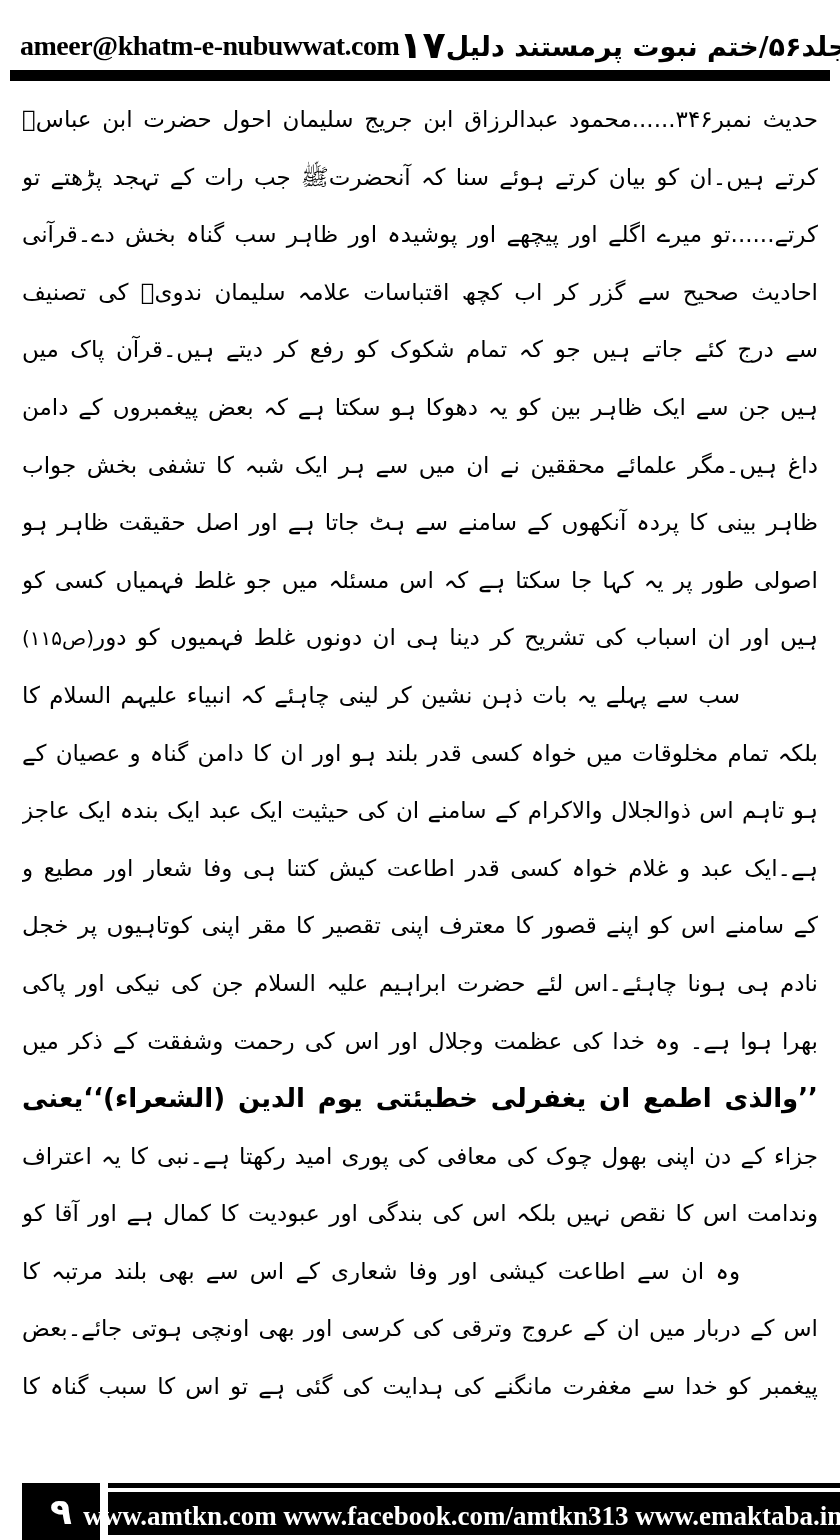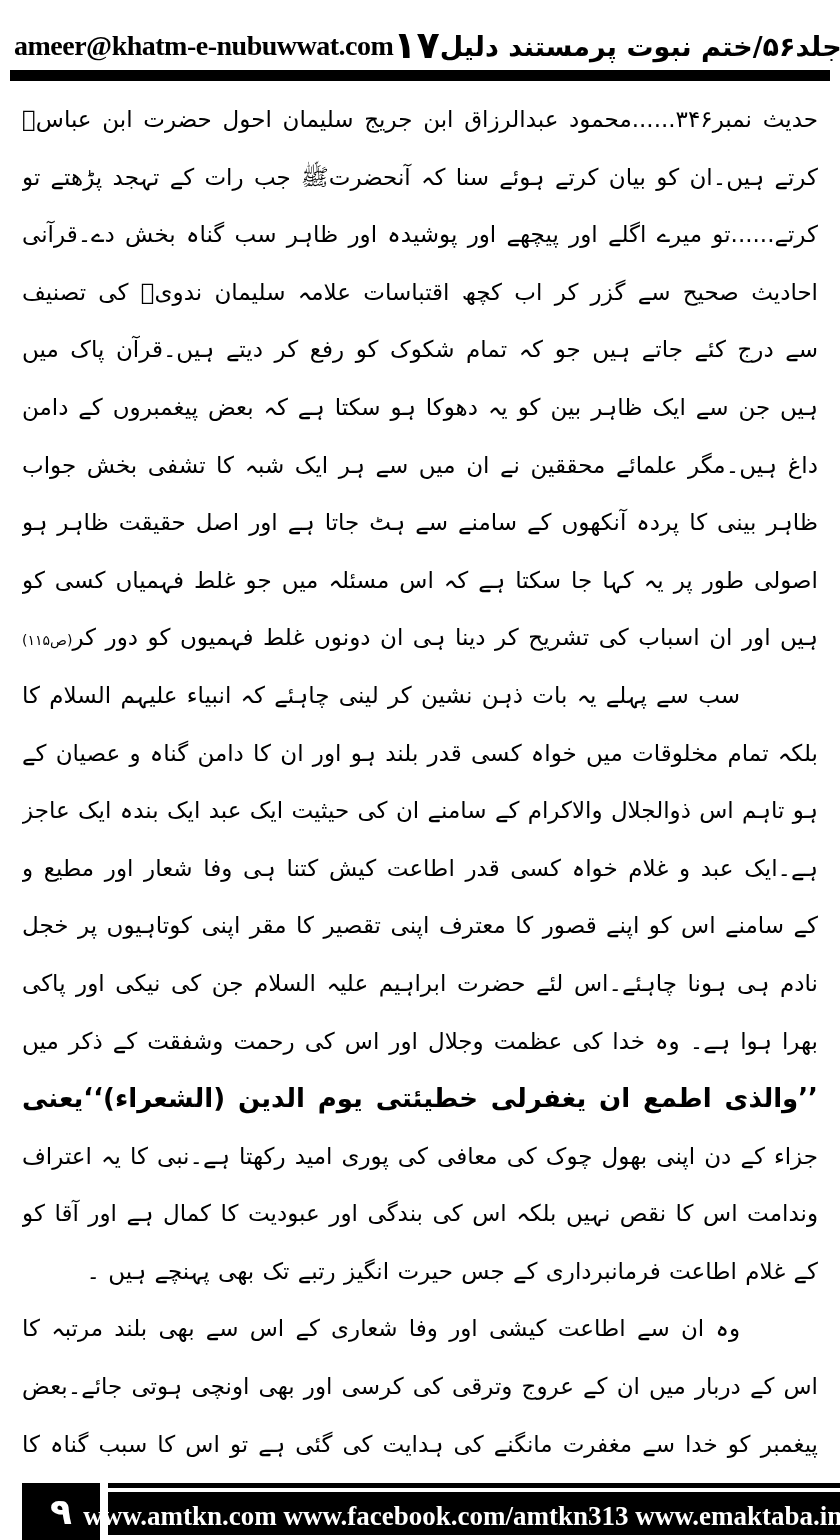--- a/index.html
+++ b/index.html
@@ -4,21 +4,21 @@
 <style>
   html,body{margin:0;padding:0;background:#e8e8e8;}
   .page{
     width:840px;height:1540px;background:#ffffff;position:relative;
     margin:0 auto;overflow:hidden;
     font-family:"DejaVu Sans",sans-serif;color:#000;
   }
   
   .header{
     display:flex;align-items:flex-end;justify-content:space-between;
-    padding:14px 14px 0 14px;height:48px;
+    padding:14px 14px 0 20px;height:48px;
   }
   .header-email{
     font-family:"Liberation Serif",serif;font-weight:bold;
     font-size:28px;letter-spacing:-0.5px;white-space:nowrap;
   }
   .header-pagenum{
     font-family:"DejaVu Sans",sans-serif;font-weight:bold;
     font-size:38px;line-height:1;transform:translateY(2px);margin-top:23px;
   }
   .header-title{
@@ -35,21 +35,21 @@
     word-spacing:1px;
   }
   .line.indent{padding-right:78px;}
   .line.end{text-align-last:right;}
   .line.quote{font-weight:bold;font-size:26px;}
   .line.with-ref{
     display:flex;flex-direction:row;justify-content:space-between;
     align-items:baseline;
   }
   .line.with-ref .line-text{flex:0 1 auto;}
-  .line.with-ref .page-ref{flex:0 0 auto;font-size:14px;}
+  .line.with-ref .page-ref{flex:0 0 auto;font-size:20px;}
   
   .footer{position:absolute;left:0;right:0;bottom:0;height:57px;background:#fff;}
   .footer-pagebox{
     position:absolute;left:22px;bottom:0;width:78px;height:57px;background:#000;
     color:#fff;display:flex;align-items:center;justify-content:center;
     font-size:36px;font-weight:bold;font-family:"DejaVu Sans",sans-serif;
   }
   .footer-stripes{position:absolute;left:108px;right:0;bottom:0;height:57px;}
   .stripe-black-1{height:5px;background:#000;}
   .stripe-white{height:4px;background:#fff;}
@@ -91,21 +91,20 @@
       <div class="line indent">سب سے پہلے یہ بات ذہن نشین کر لینی چاہئے کہ انبیاء علیہم السلام کا پایہ بندوں میں</div>
       <div class="line">بلکہ تمام مخلوقات میں خواہ کسی قدر بلند ہو اور ان کا دامن گناہ و عصیان کے گرد و غبار سے کتنا ہی پاک</div>
       <div class="line">ہو تاہم اس ذوالجلال والاکرام کے سامنے ان کی حیثیت ایک عبد ایک بندہ ایک عاجز مخلوق ہی کی</div>
       <div class="line">ہے۔ایک عبد و غلام خواہ کسی قدر اطاعت کیش کتنا ہی وفا شعار اور مطیع و فرمانبردار ہو تاہم اپنے آقا</div>
       <div class="line">کے سامنے اس کو اپنے قصور کا معترف اپنی تقصیر کا مقر اپنی کوتاہیوں پر خجل اور اپنی فروگزاشتوں پر</div>
       <div class="line">نادم ہی ہونا چاہئے۔اس لئے حضرت ابراہیم علیہ السلام جن کی نیکی اور پاکی کی شہادت سے قرآن</div>
       <div class="line">بھرا ہوا ہے۔ وہ خدا کی عظمت وجلال اور اس کی رحمت وشفقت کے ذکر میں فرماتے ہیں:</div>
       <div class="line quote">’’والذی اطمع ان یغفرلی خطیئتی یوم الدین (الشعراء)‘‘یعنی اور وہ خدا جس سے</div>
       <div class="line">جزاء کے دن اپنی بھول چوک کی معافی کی پوری امید رکھتا ہے۔نبی کا یہ اعتراف واقرار اور خجالت</div>
       <div class="line">وندامت اس کا نقص نہیں بلکہ اس کی بندگی اور عبودیت کا کمال ہے اور آقا کو حق پہنچتا ہے کہ اس</div>
-      <div class="line end">کے غلام اطاعت فرمانبرداری کے جس حیرت انگیز رتبے تک بھی پہنچے ہیں ۔</div>
       <div class="line indent">وہ ان سے اطاعت کیشی اور وفا شعاری کے اس سے بھی بلند مرتبہ کا مطالبہ کرے کہ</div>
       <div class="line">اس کے دربار میں ان کے عروج وترقی کی کرسی اور بھی اونچی ہوتی جائے۔بعض آیتوں میں اگر کسی</div>
       <div class="line">پیغمبر کو خدا سے مغفرت مانگنے کی ہدایت کی گئی ہے تو اس کا سبب گناہ کا وجود نہیں بلکہ ہر قدم پر گزشتہ</div>
     </div>
 
   <div class="footer">
     <div class="footer-pagebox">
       <span>۹</span>
     </div>
     <div class="footer-stripes">

